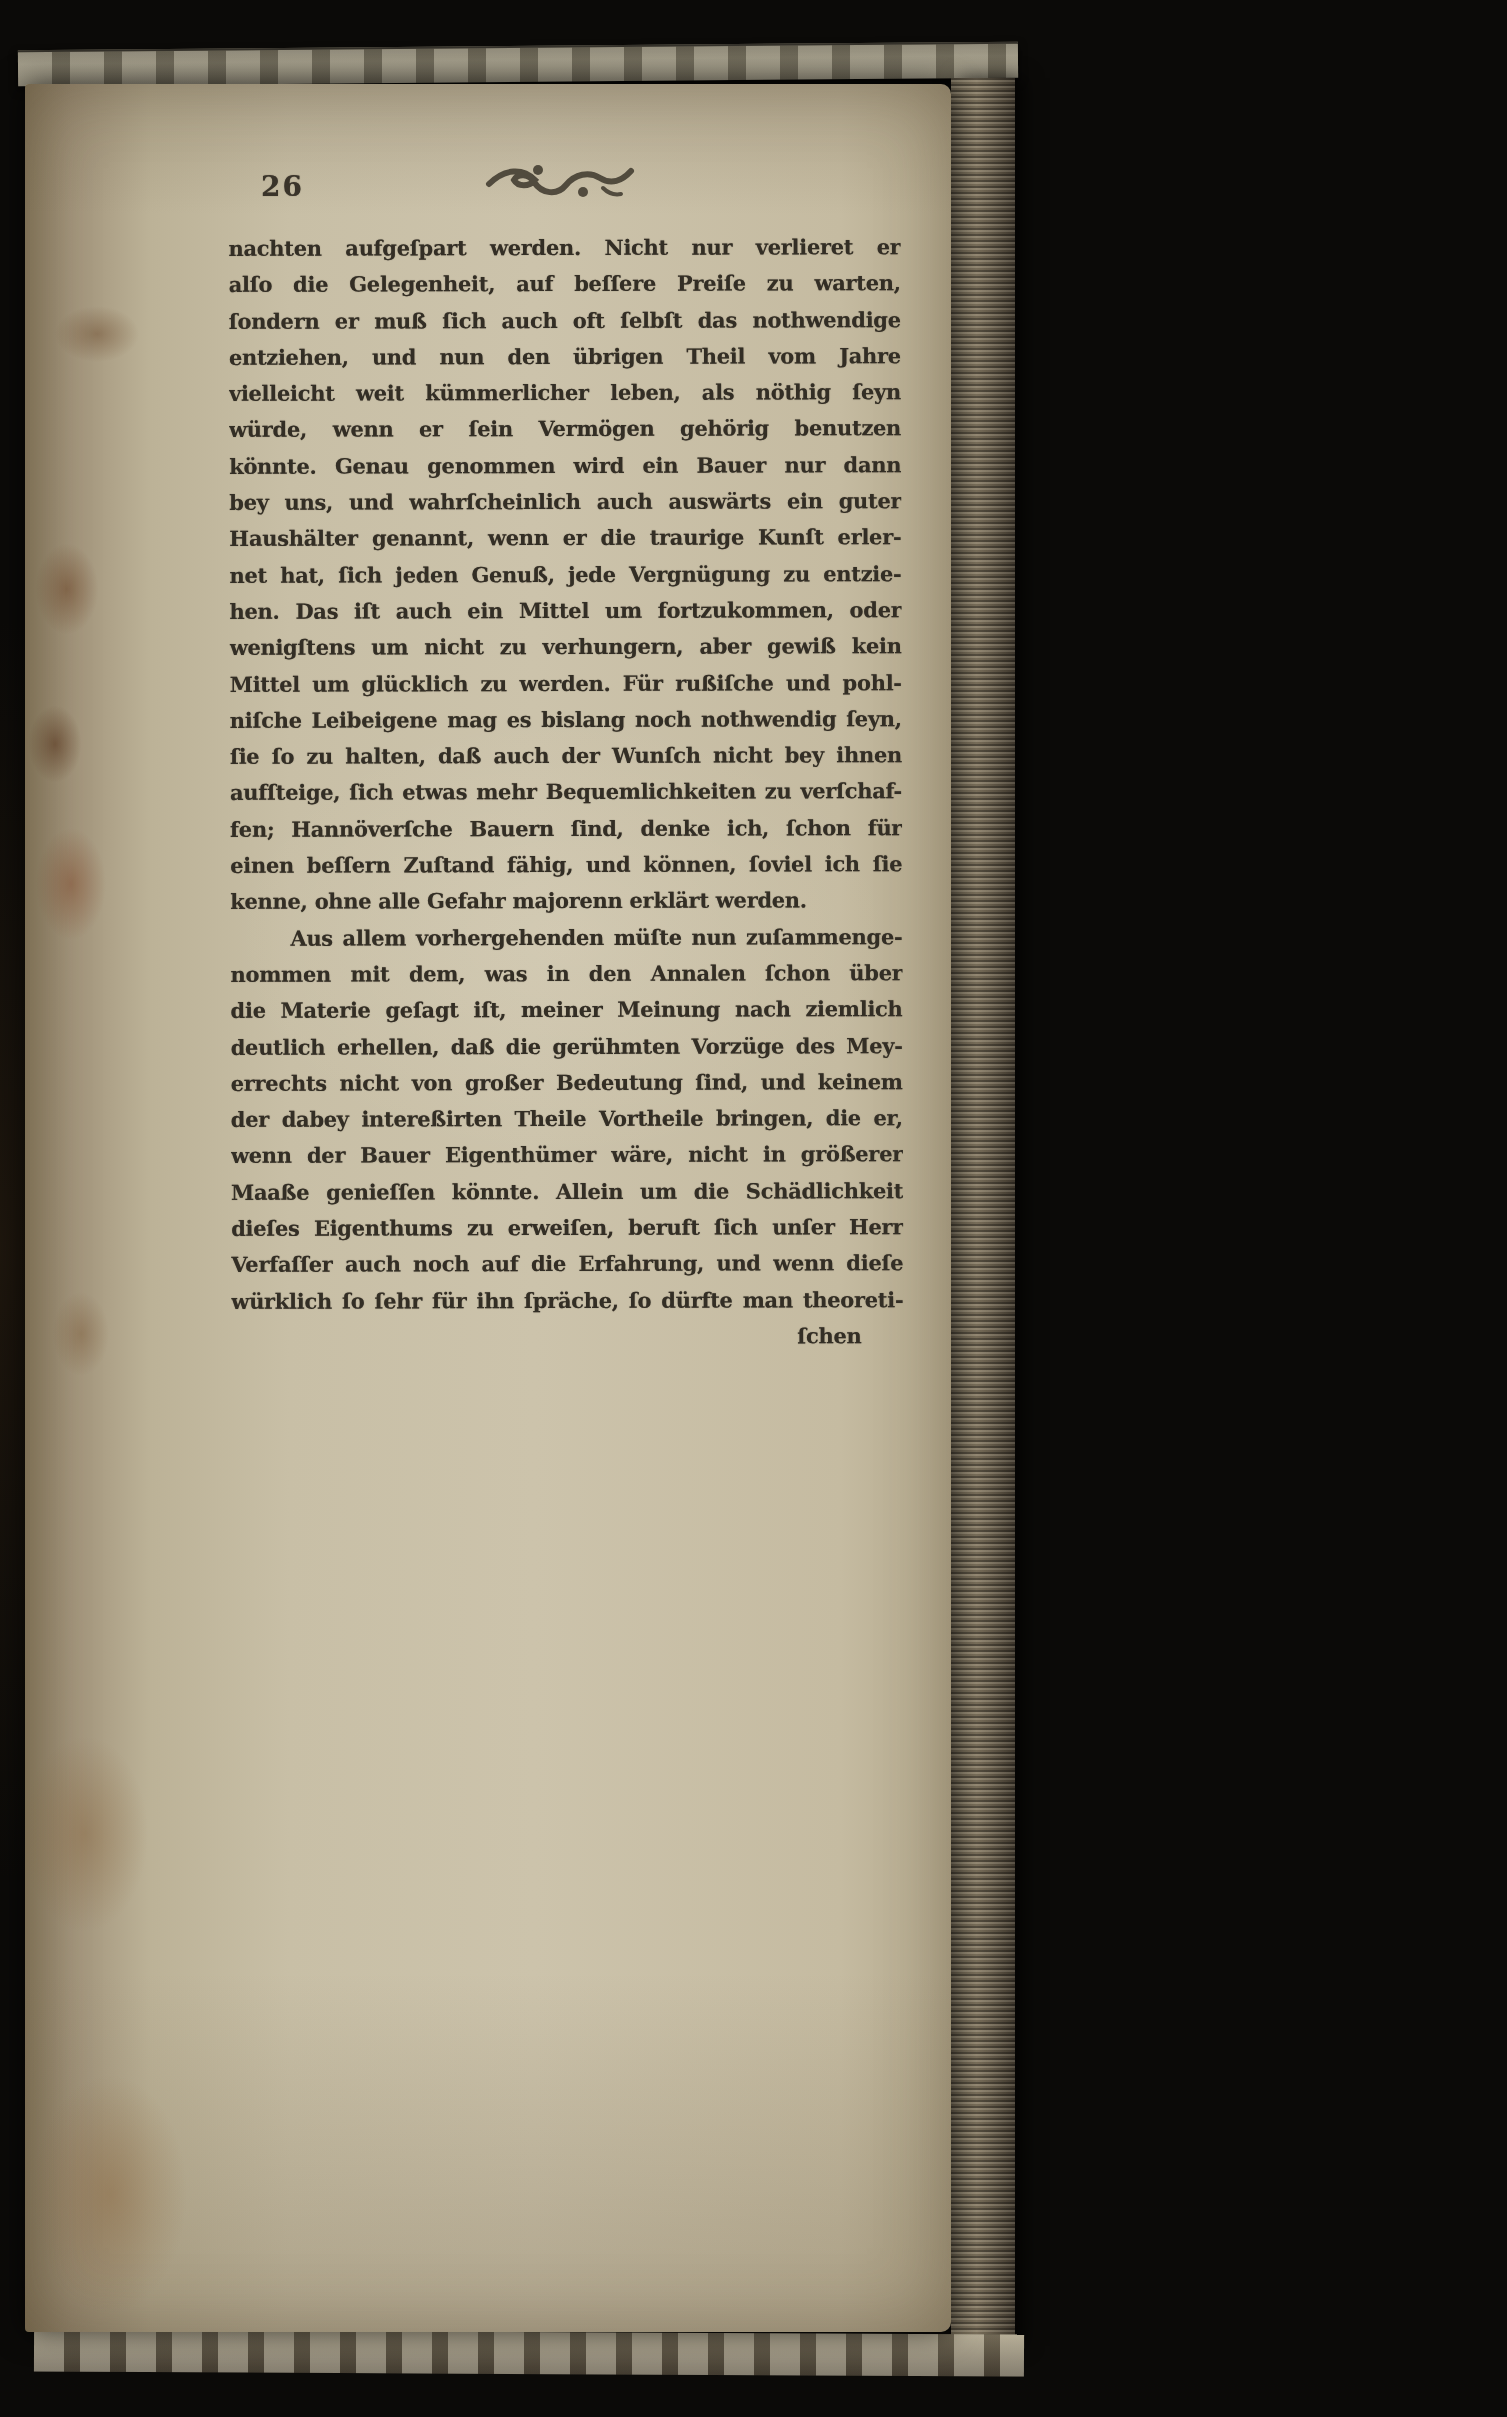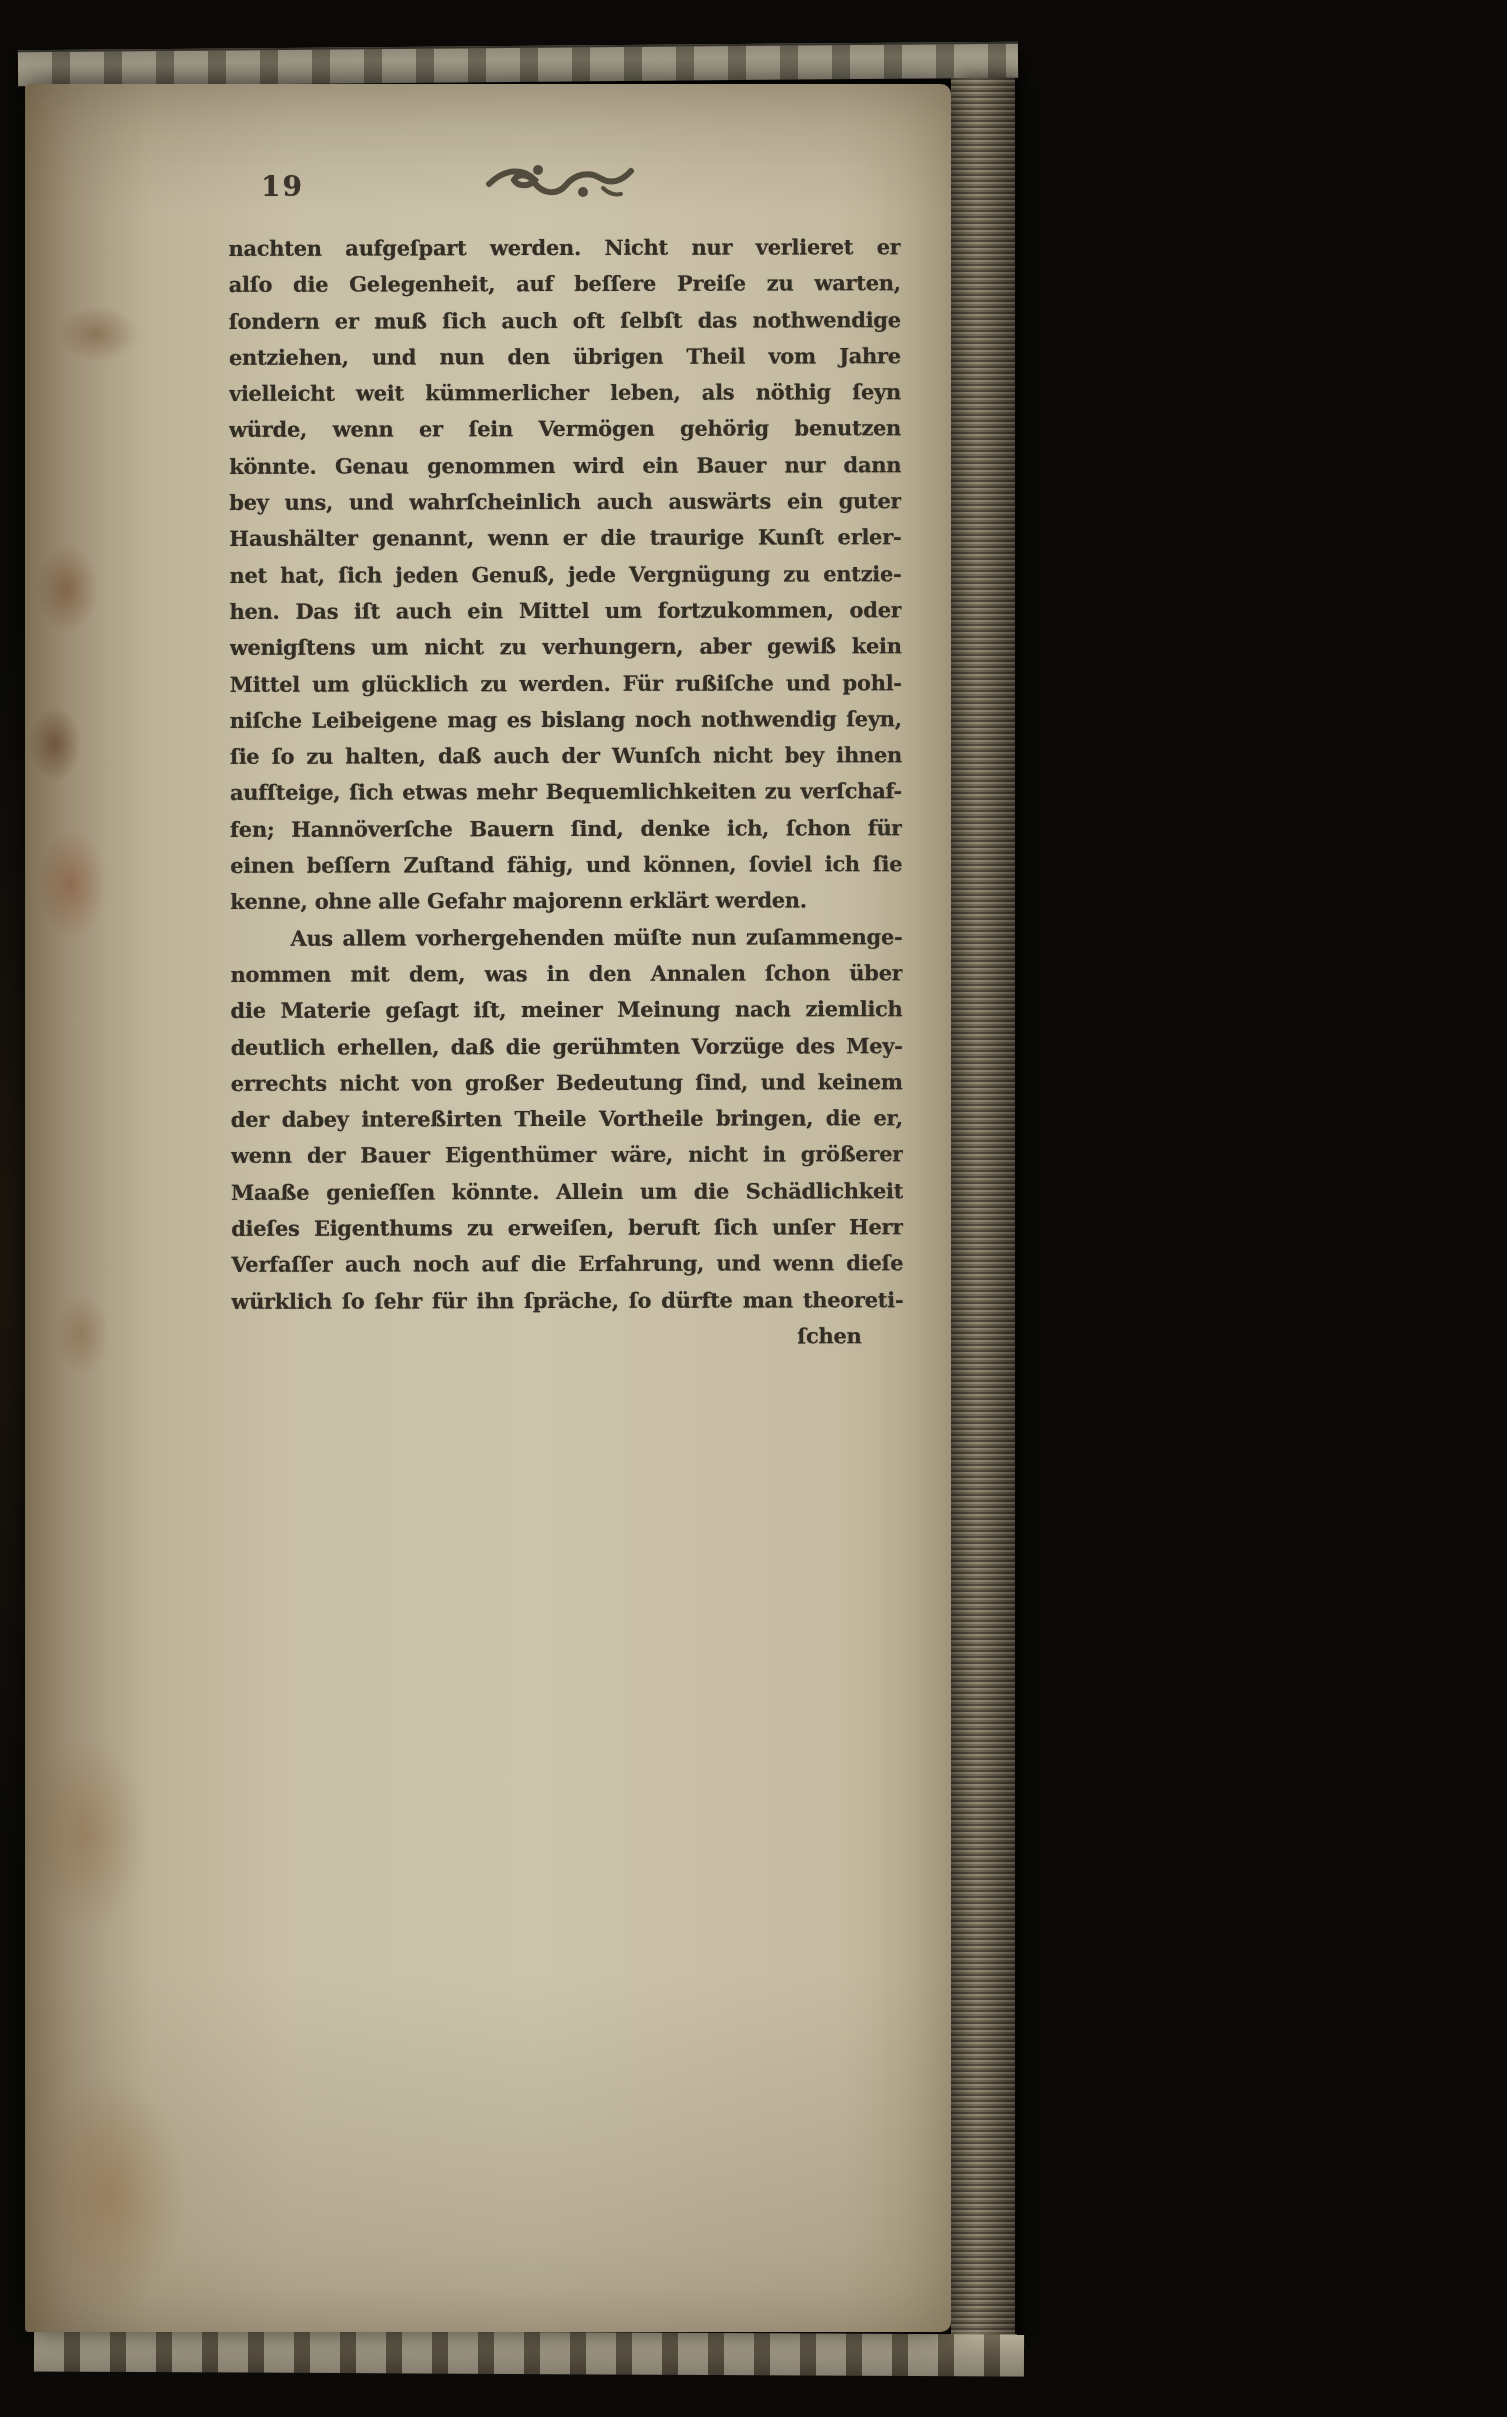--- a/index.html
+++ b/index.html
@@ -72,21 +72,21 @@
 </style>
 </head>
 <body>
 
 <div class="scene">
   <div class="top-edge"></div>
   <div class="fore-edge"></div>
   <div class="bottom-edge"></div>
 
   <div class="page">
-    <div class="page-number">19</div>
+    <div class="page-number">26</div>
 
     <div class="ornament">
       <svg viewBox="0 0 156 46" width="156" height="46" xmlns="http://www.w3.org/2000/svg">
         <path d="M6 26 C 22 10, 40 10, 52 22 C 46 29, 35 29, 31 22 C 35 15, 46 16, 51 24 C 59 36, 74 38, 83 27 C 92 16, 106 13, 117 20 C 128 27, 139 23, 148 13" stroke="#423c30" stroke-width="6" fill="none" stroke-linecap="round"></path>
         <circle cx="55" cy="12" r="5" fill="#423c30"></circle>
         <circle cx="100" cy="34" r="5" fill="#423c30"></circle>
         <path d="M120 30 q 8 8 18 6" stroke="#423c30" stroke-width="4" fill="none" stroke-linecap="round"></path>
       </svg>
     </div>
 

